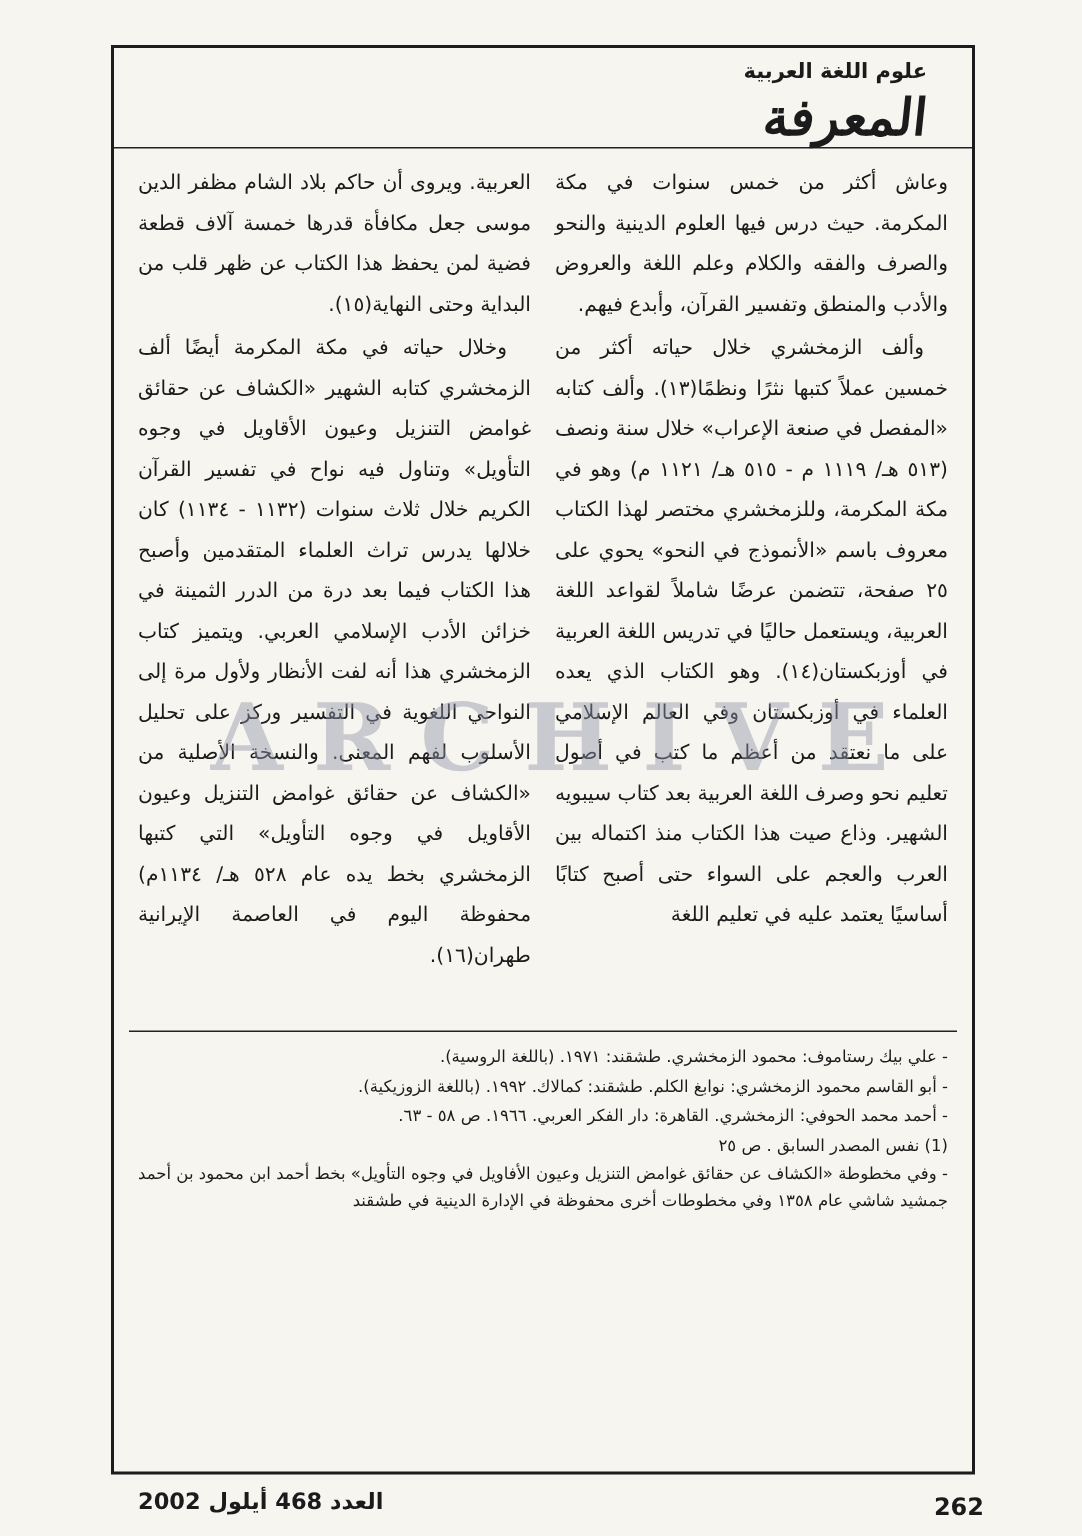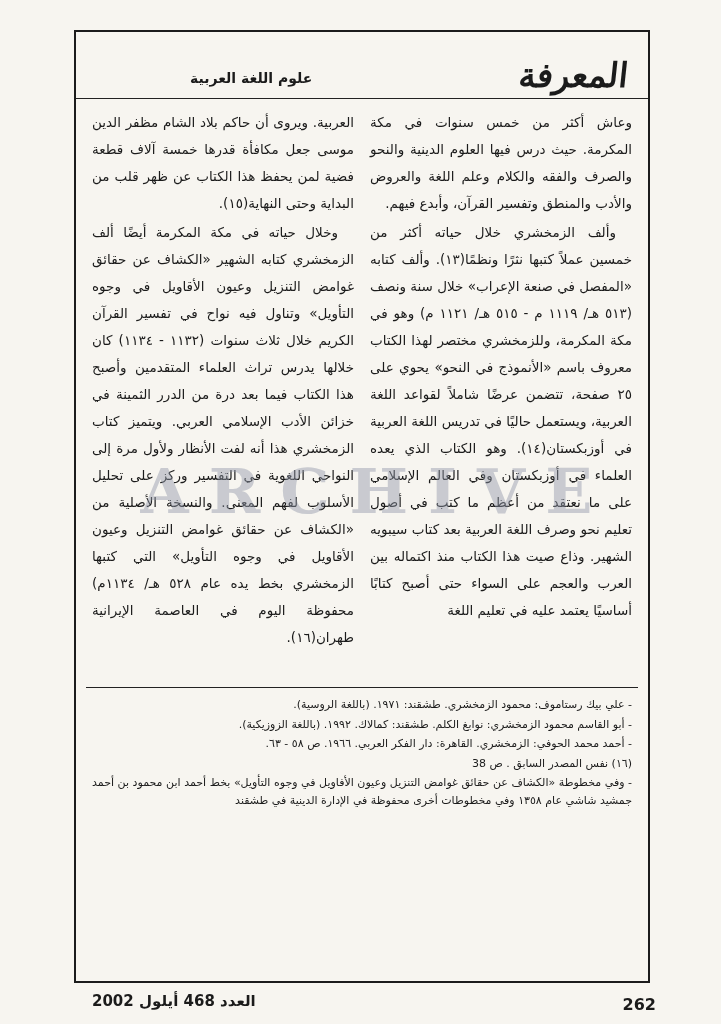--- a/index.html
+++ b/index.html
@@ -15,24 +15,24 @@
   .frame {
     position: absolute;
     left: 74px; top: 30px;
     width: 576px; height: 953px;
     border: 2px solid #1c1c1c;
     box-sizing: border-box;
     background: #f7f5f0;
   }
   .header {
     display: flex;
-    flex-direction: row;
+    flex-direction: column;
     justify-content: space-between;
     align-items: flex-end;
-    padding: 8px 20px 6px 18px;
+    padding: 8px 30px 6px 18px;
     border-bottom: 1.5px solid #222;
     height: 52px;
     box-sizing: content-box;
   }
   .section-title {
     font-size: 14px;
     font-weight: bold;
     direction: rtl;
     padding-bottom: 6px;
     padding-left: 96px;
@@ -127,21 +127,21 @@
       <div class="col">
         <p>العربية. ويروى أن حاكم بلاد الشام مظفر الدين موسى جعل مكافأة قدرها خمسة آلاف قطعة فضية لمن يحفظ هذا الكتاب عن ظهر قلب من البداية وحتى النهاية(١٥).</p>
         <p>وخلال حياته في مكة المكرمة أيضًا ألف الزمخشري كتابه الشهير «الكشاف عن حقائق غوامض التنزيل وعيون الأقاويل في وجوه التأويل» وتناول فيه نواح في تفسير القرآن الكريم خلال ثلاث سنوات (١١٣٢ - ١١٣٤) كان خلالها يدرس تراث العلماء المتقدمين وأصبح هذا الكتاب فيما بعد درة من الدرر الثمينة في خزائن الأدب الإسلامي العربي. ويتميز كتاب الزمخشري هذا أنه لفت الأنظار ولأول مرة إلى النواحي اللغوية في التفسير وركز على تحليل الأسلوب لفهم المعنى. والنسخة الأصلية من «الكشاف عن حقائق غوامض التنزيل وعيون الأقاويل في وجوه التأويل» التي كتبها الزمخشري بخط يده عام ٥٢٨ هـ/ ١١٣٤م) محفوظة اليوم في العاصمة الإيرانية طهران(١٦).</p>
       </div>
     </div>
 
     <div class="footnotes">
       <div class="fn">- علي بيك رستاموف: محمود الزمخشري. طشقند: ١٩٧١. (باللغة الروسية).</div>
       <div class="fn">- أبو القاسم محمود الزمخشري: نوابغ الكلم. طشقند: كمالاك. ١٩٩٢. (باللغة الزوزيكية).</div>
       <div class="fn">- أحمد محمد الحوفي: الزمخشري. القاهرة: دار الفكر العربي. ١٩٦٦. ص ٥٨ - ٦٣.</div>
-      <div class="fn">(١٦) نفس المصدر السابق . ص 38</div>
+      <div class="fn">(1) نفس المصدر السابق . ص ٢٥</div>
       <div class="fn">- وفي مخطوطة «الكشاف عن حقائق غوامض التنزيل وعيون الأفاويل في وجوه التأويل» بخط أحمد ابن محمود بن أحمد جمشيد شاشي عام ١٣٥٨ وفي مخطوطات أخرى محفوظة في الإدارة الدينية في طشقند</div>
     </div>
 
   </div>
 
   <div class="watermark">
     <div class="wm-title">ARCHIVE</div>
   </div>
 
   <div class="page-footer-issue">العدد 468 أيلول 2002</div>

